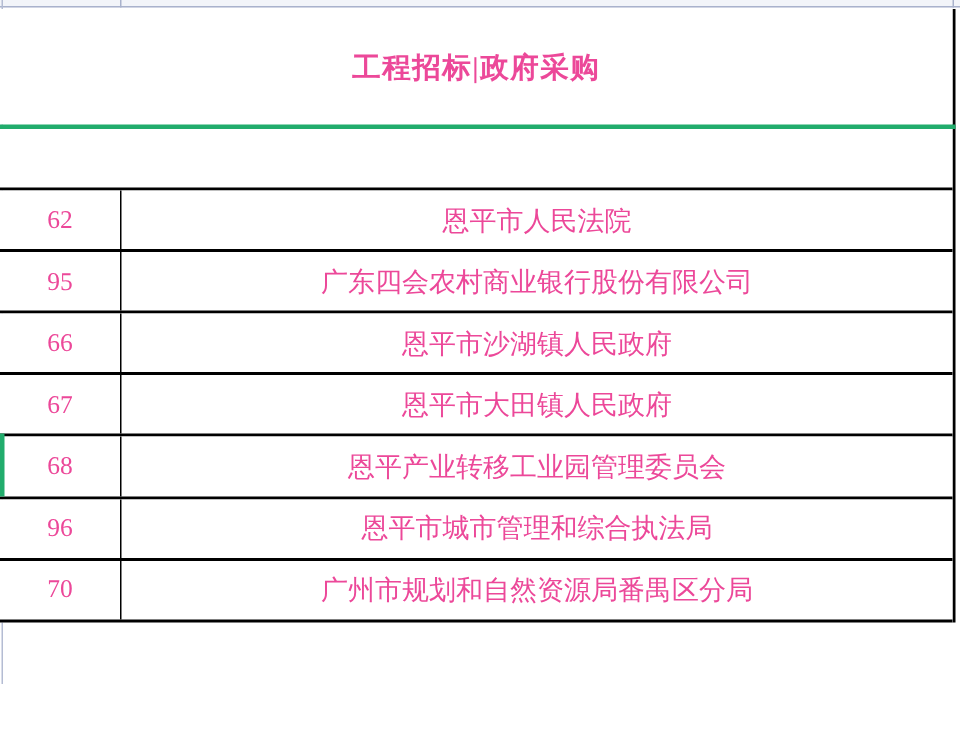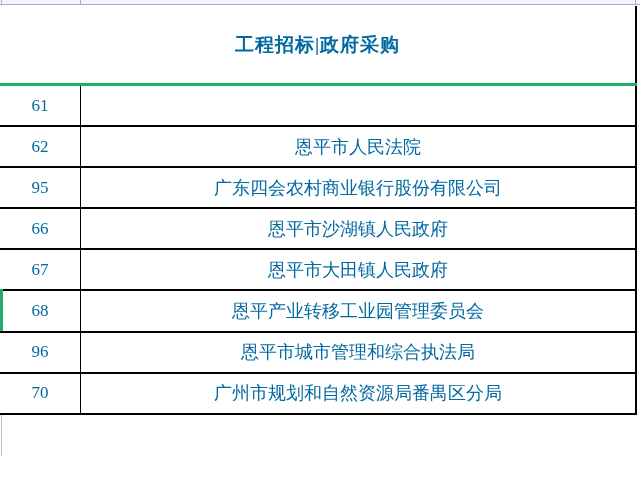--- a/index.html
+++ b/index.html
@@ -3,21 +3,21 @@
 <meta charset="utf-8">
 <style>
   * { margin: 0; padding: 0; box-sizing: border-box; }
   html, body { background: #fff; }
   #screen {
     position: relative;
     width: 640px; height: 456px;
     background: #ffffff;
     overflow: hidden;
     font-family: "Liberation Serif", "DejaVu Serif", serif;
-    color: #0369a1;
+    color: #ec4899;
   }
   
   .top-sliver {
     position: absolute; left: 0; top: 0;
     width: 640px; height: 5px;
     background: #f2f4f9;
     border-bottom: 1px solid #a9b2cc;
   }
   .sliver-tick {
     position: absolute; top: 0; width: 1px; height: 5px;
@@ -88,21 +88,20 @@
 
   <div class="left-gridline"></div>
 
   <div class="table">
     <div class="header-cell">
       <span class="title">工程招标|政府采购</span>
     </div>
     <div class="green-divider" style="background: rgb(33, 172, 108);"></div>
     <div id="rows-container">
     <div class="row">
-      <div class="num-cell">61</div>
     </div>
 
     <div class="row">
       <div class="num-cell">62</div>
       <div class="name-cell">恩平市人民法院</div>
     </div>
 
     <div class="row">
       <div class="num-cell">95</div>
       <div class="name-cell">广东四会农村商业银行股份有限公司</div>

